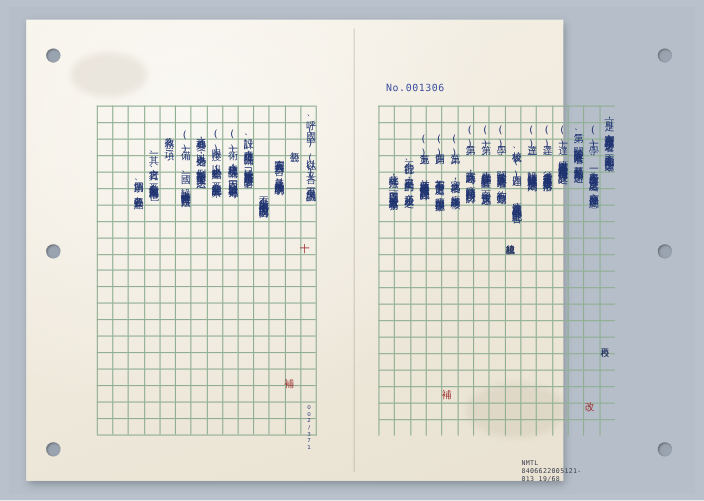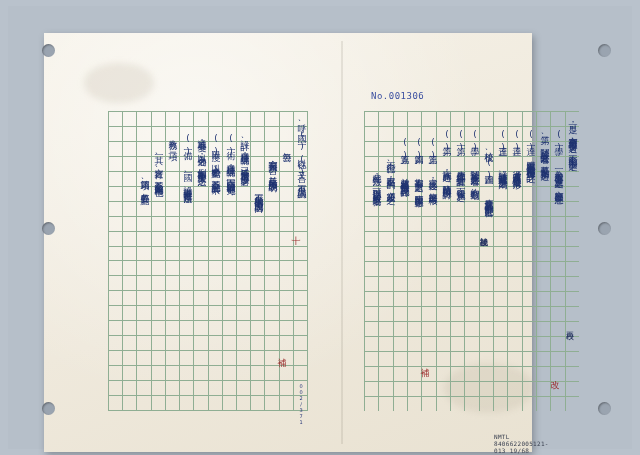--- a/index.html
+++ b/index.html
@@ -25,26 +25,25 @@
     left: 8px;
     top: 6px;
     width: 624px;
     height: 443px;
     background: #b6bfc9;
   }
   
   #sheet {
     position: absolute;
     left: 24px;
-    top: 33px;
+    top: 18px;
     width: 488px;
     height: 419px;
     background: #f3efe4;
     box-shadow: 2px 3px 7px rgba(40,45,55,0.35);
-    margin-left: 20px;
   }
   .sheet-tint {
     position: absolute;
     inset: 0;
     background:
       radial-gradient(ellipse at 30% 20%, rgba(255,255,255,0.55), rgba(255,255,255,0) 60%),
       linear-gradient(160deg, #f6f2e8 0%, #efe9dc 55%, #e9e2d2 100%);
     pointer-events: none;
   }
   

